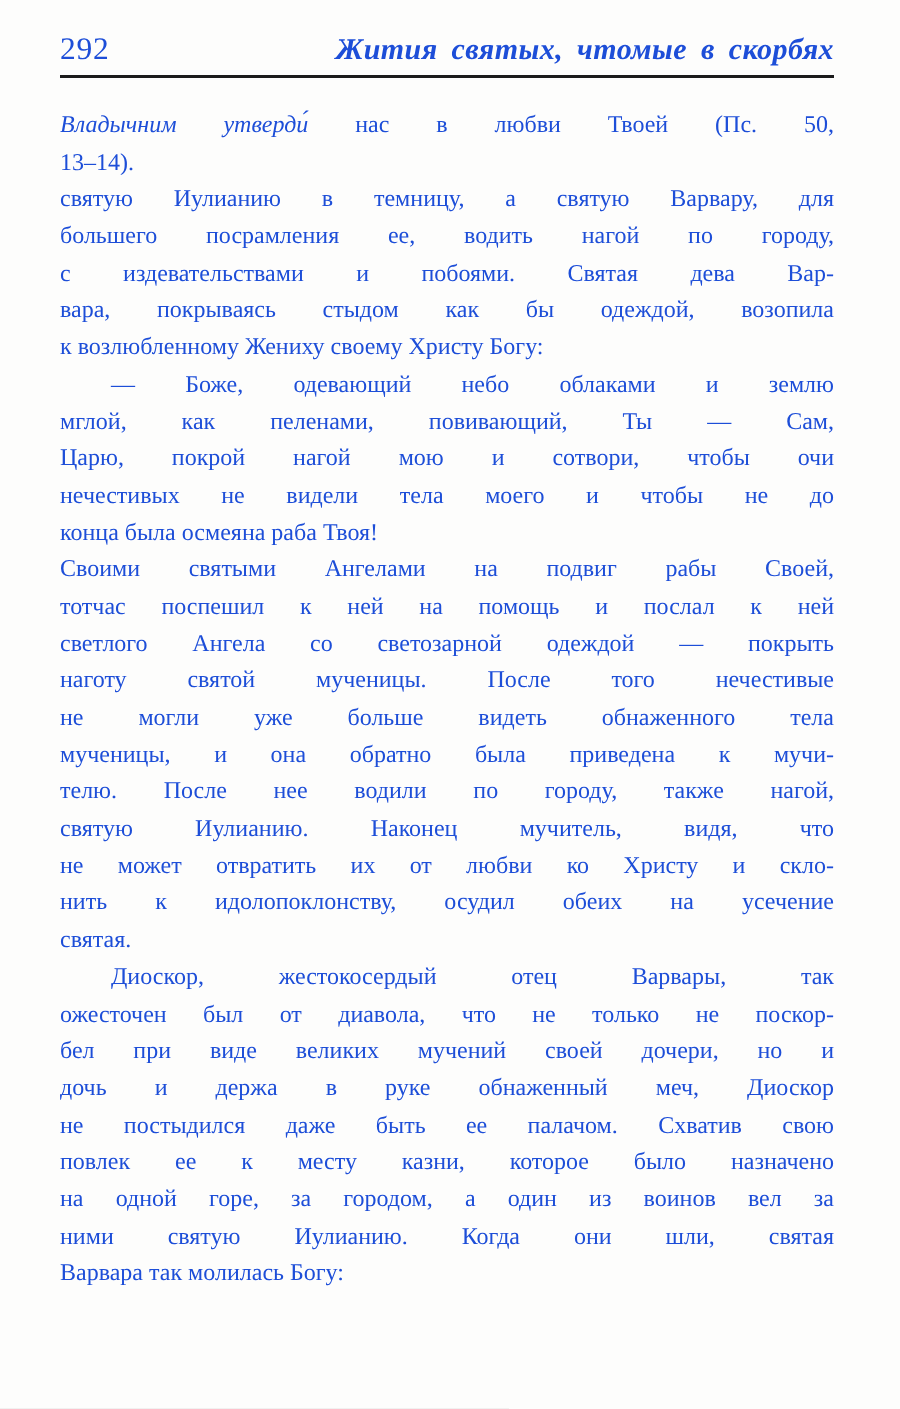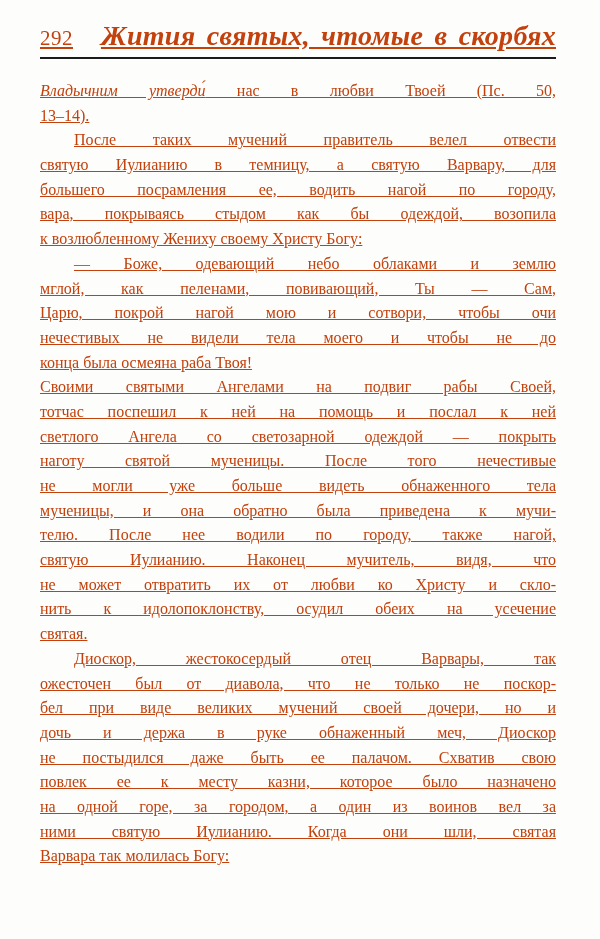--- a/index.html
+++ b/index.html
@@ -6,41 +6,40 @@
     margin: 0;
     padding: 0;
     background: #e8e8e8;
   }
   .page {
     position: relative;
     width: 600px;
     height: 939px;
     margin: 0 auto;
     background: #fdfdfc;
-    color: #c2410c;
+    color: #1d4ed8;
     font-family: "Liberation Serif", "DejaVu Serif", serif;
     box-sizing: border-box;
     padding: 20px 44px 0 40px;
     overflow: hidden;
-    text-decoration: underline;
   }
   .running-header {
     display: flex;
     justify-content: space-between;
     align-items: baseline;
     border-bottom: 2px solid #1b1b1b;
     padding-bottom: 5px;
   }
   .page-num {
     font-size: 21px;
     font-style: normal;
     letter-spacing: 0.5px;
   }
   .running-title {
-    font-size: 28px;
+    font-size: 20px;
     font-style: italic;
     font-weight: bold;
     letter-spacing: 0.3px;
     word-spacing: 4px;
   }
   .body-text {
     margin-top: 20px;
     font-size: 16px;
   }
   .paragraph { margin: 0; }
@@ -67,23 +66,23 @@
     <span class="page-num">292</span>
     <span class="running-title">Жития святых, чтомые в скорбях</span>
   </header>
   <main class="body-text">
     <div>
         <div class="paragraph">
           <div class="line"><em>Владычним утверди́</em> нас в любви Твоей (Пс. 50,</div>
           <div class="line last">13–14).</div>
         </div>
         <div class="paragraph">
-          <div class="line indent">После таких мучений правитель велел отвести</div>
           <div class="line">святую Иулианию в темницу, а святую Варвару, для</div>
           <div class="line">большего посрамления ее, водить нагой по городу,</div>
+          <div class="line">с издевательствами и побоями. Святая дева Вар-</div>
           <div class="line">вара, покрываясь стыдом как бы одеждой, возопила</div>
           <div class="line last">к возлюбленному Жениху своему Христу Богу:</div>
         </div>
         <div class="paragraph">
           <div class="line indent">— Боже, одевающий небо облаками и землю</div>
           <div class="line">мглой, как пеленами, повивающий, Ты — Сам,</div>
           <div class="line">Царю, покрой нагой мою и сотвори, чтобы очи</div>
           <div class="line">нечестивых не видели тела моего и чтобы не до</div>
           <div class="line last">конца была осмеяна раба Твоя!</div>
         </div>

